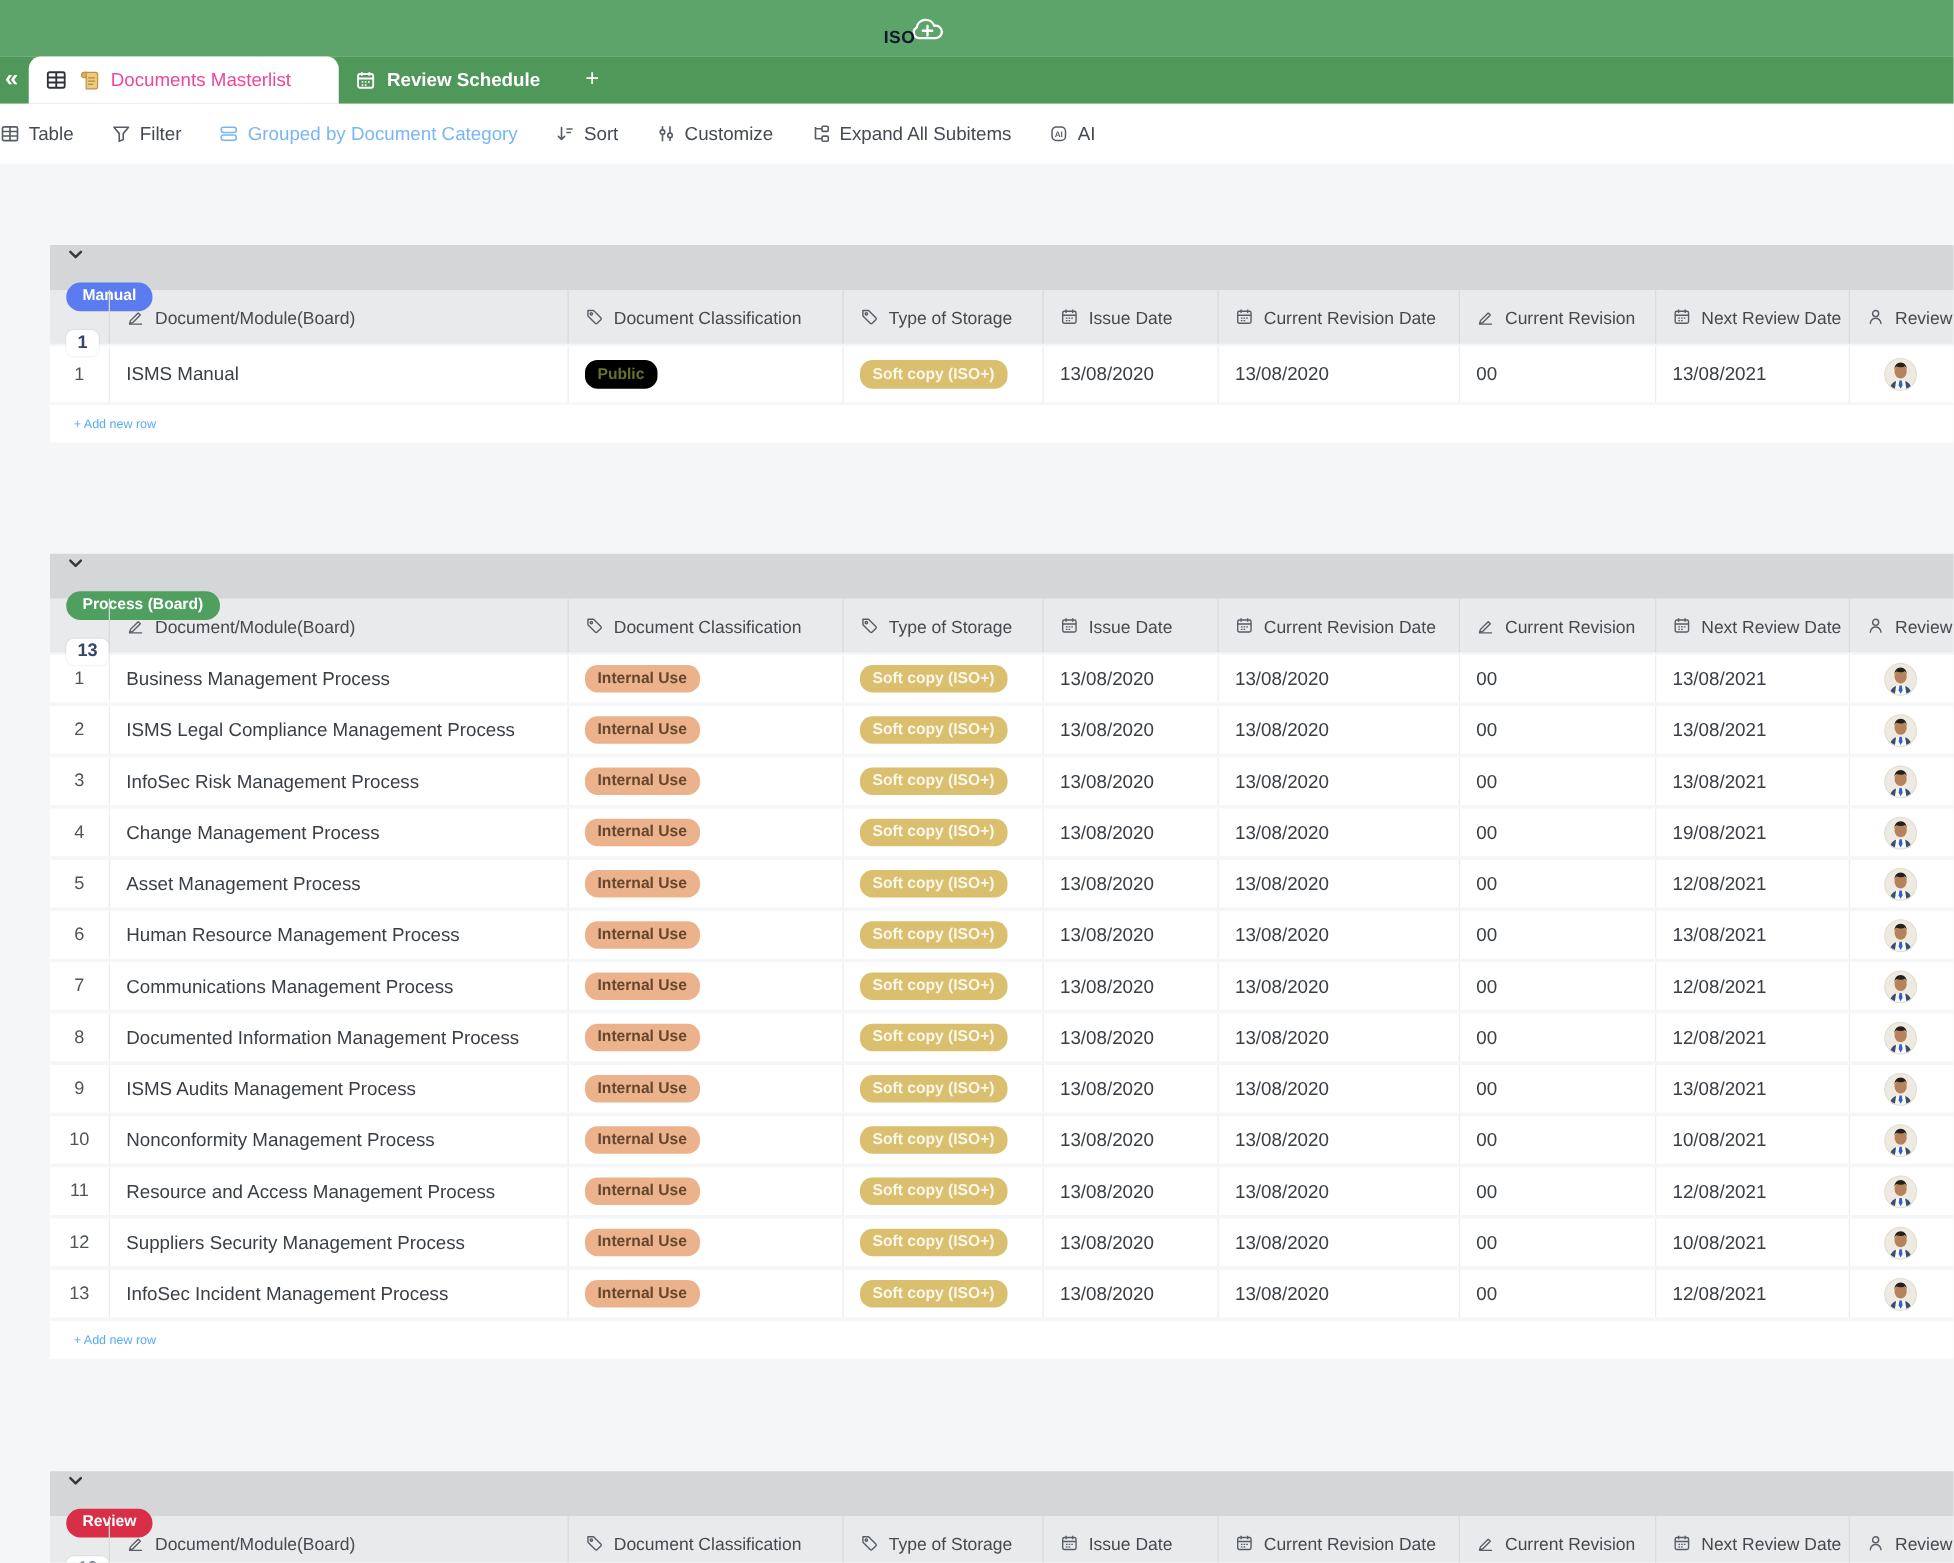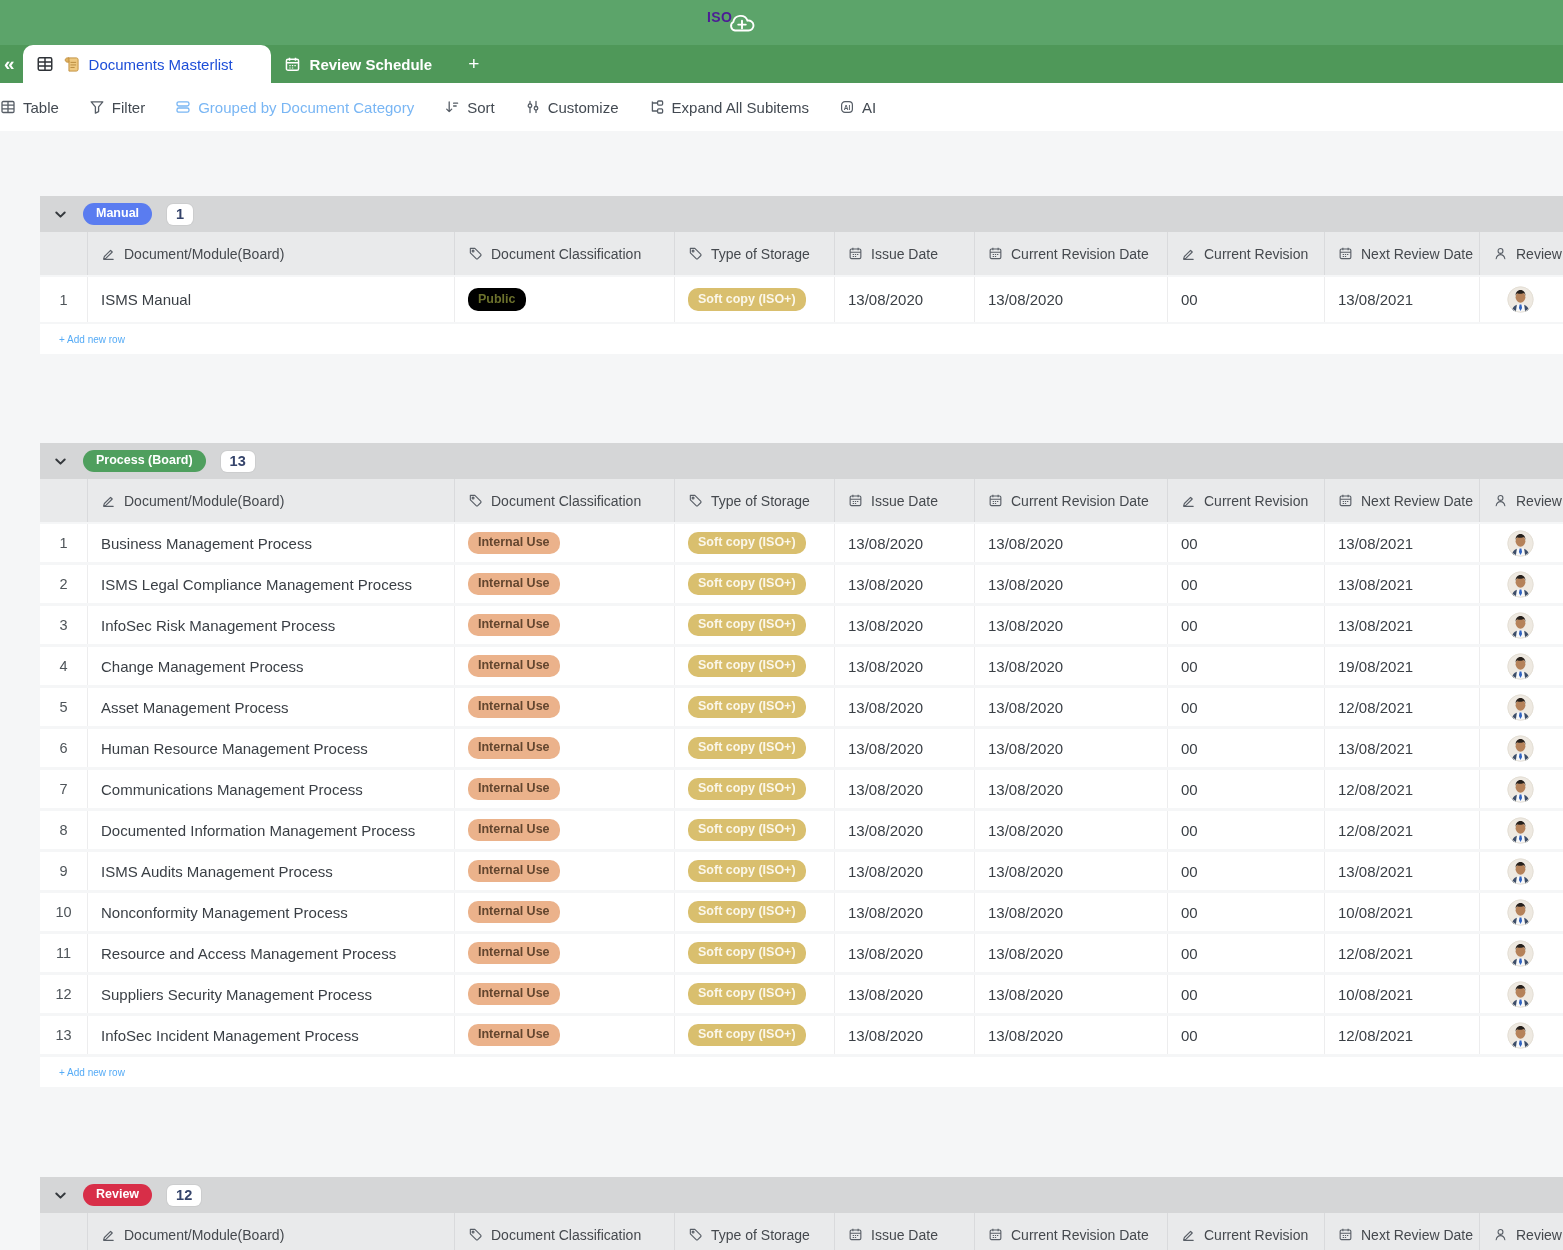--- a/index.html
+++ b/index.html
@@ -7,47 +7,47 @@
     width:1563px;height:1250px;overflow:hidden;position:relative;
     background:#f5f6f7;
     font-family:"Liberation Sans", sans-serif;
     -webkit-font-smoothing:antialiased;
   }
   .icon{display:inline-flex;align-items:center;justify-content:center;}
   .icon svg{width:100%;height:100%;display:block;}
 
   
   .topbar{height:45px;background:#5CA46A;position:relative;}
-  .logo{position:absolute;left:707px;top:9px;display:flex;align-items:flex-start;color:#4c1d95;}
+  .logo{position:absolute;left:707px;top:9px;display:flex;align-items:flex-end;color:#0f172a;}
   .logo-text{font-size:14px;font-weight:700;letter-spacing:.4px;margin-right:-7px;position:relative;z-index:2;}
   .logo-cloud{width:34px;height:28px;}
 
   
   .tabbar{height:38px;background:#4F9859;display:flex;align-items:flex-end;}
   .collapse{color:#fff;font-size:19px;font-weight:700;padding:0 9px 0 4px;align-self:center;cursor:pointer;letter-spacing:-1px;}
   .tab{display:flex;align-items:center;gap:9px;height:38px;padding:0 20px 0 13px;font-size:15px;}
-  .tab-active{background:#fff;border-radius:10px 10px 0 0;color:#1d4ed8;font-weight:500;min-width:215px;}
+  .tab-active{background:#fff;border-radius:10px 10px 0 0;color:#ec4899;font-weight:500;min-width:215px;}
   .tab-inactive{color:#fff;font-weight:700;}
   .tab-grid{width:18px;height:18px;color:#2e3237;}
   .tab-scroll{width:17px;height:17px;}
   .tab-cal{width:17px;height:17px;}
   .tab-add{color:#fff;font-size:19px;font-weight:400;align-self:center;padding:0 10px;margin-left:6px;cursor:pointer;}
 
   
   .toolbar{height:48px;background:#fff;display:flex;align-items:center;gap:30px;}
   .tb-item{display:flex;align-items:center;gap:7px;font-size:15px;color:#434a52;cursor:pointer;white-space:nowrap;}
   .tb-item .icon{width:16px;height:16px;color:#565d66;}
   .tb-accent,.tb-accent .icon{color:#79b6f4;}
 
   
   .group{margin-left:40px;width:1523px;}
   .group-0{margin-top:65px;}
   .group-1{margin-top:89px;}
   .group-2{margin-top:90px;}
-  .group-header{height:36px;background:#d5d6d7;display:flex;align-items:center;gap:15px;padding-left:13px;}
+  .group-header{height:36px;background:#d5d6d7;display:flex;align-items:flex-start;gap:15px;padding-left:13px;flex-direction:column;}
   .g-chevron{width:15px;height:15px;color:#35393d;cursor:pointer;}
   .g-badge{border-radius:999px;padding:3px 13px 4px;font-size:12.5px;font-weight:700;line-height:1.25;}
   .g-count{background:#fff;border-radius:6px;padding:2px 9px 3px;font-size:14.5px;font-weight:700;color:#35446b;box-shadow:0 0 0 1px rgba(0,0,0,0.04);}
 
   .thead-row{display:flex;height:45px;background:#e9eaeb;border-bottom:2px solid #f5f6f7;box-sizing:border-box;}
   .th{display:flex;align-items:center;gap:8px;padding-left:13px;font-size:14px;color:#45494e;
       border-right:1px solid #d9dadc;box-sizing:border-box;overflow:hidden;white-space:nowrap;}
   .th:last-child{border-right:none;}
   .col-icon{width:15px;height:15px;color:#585e66;flex:none;}
 

